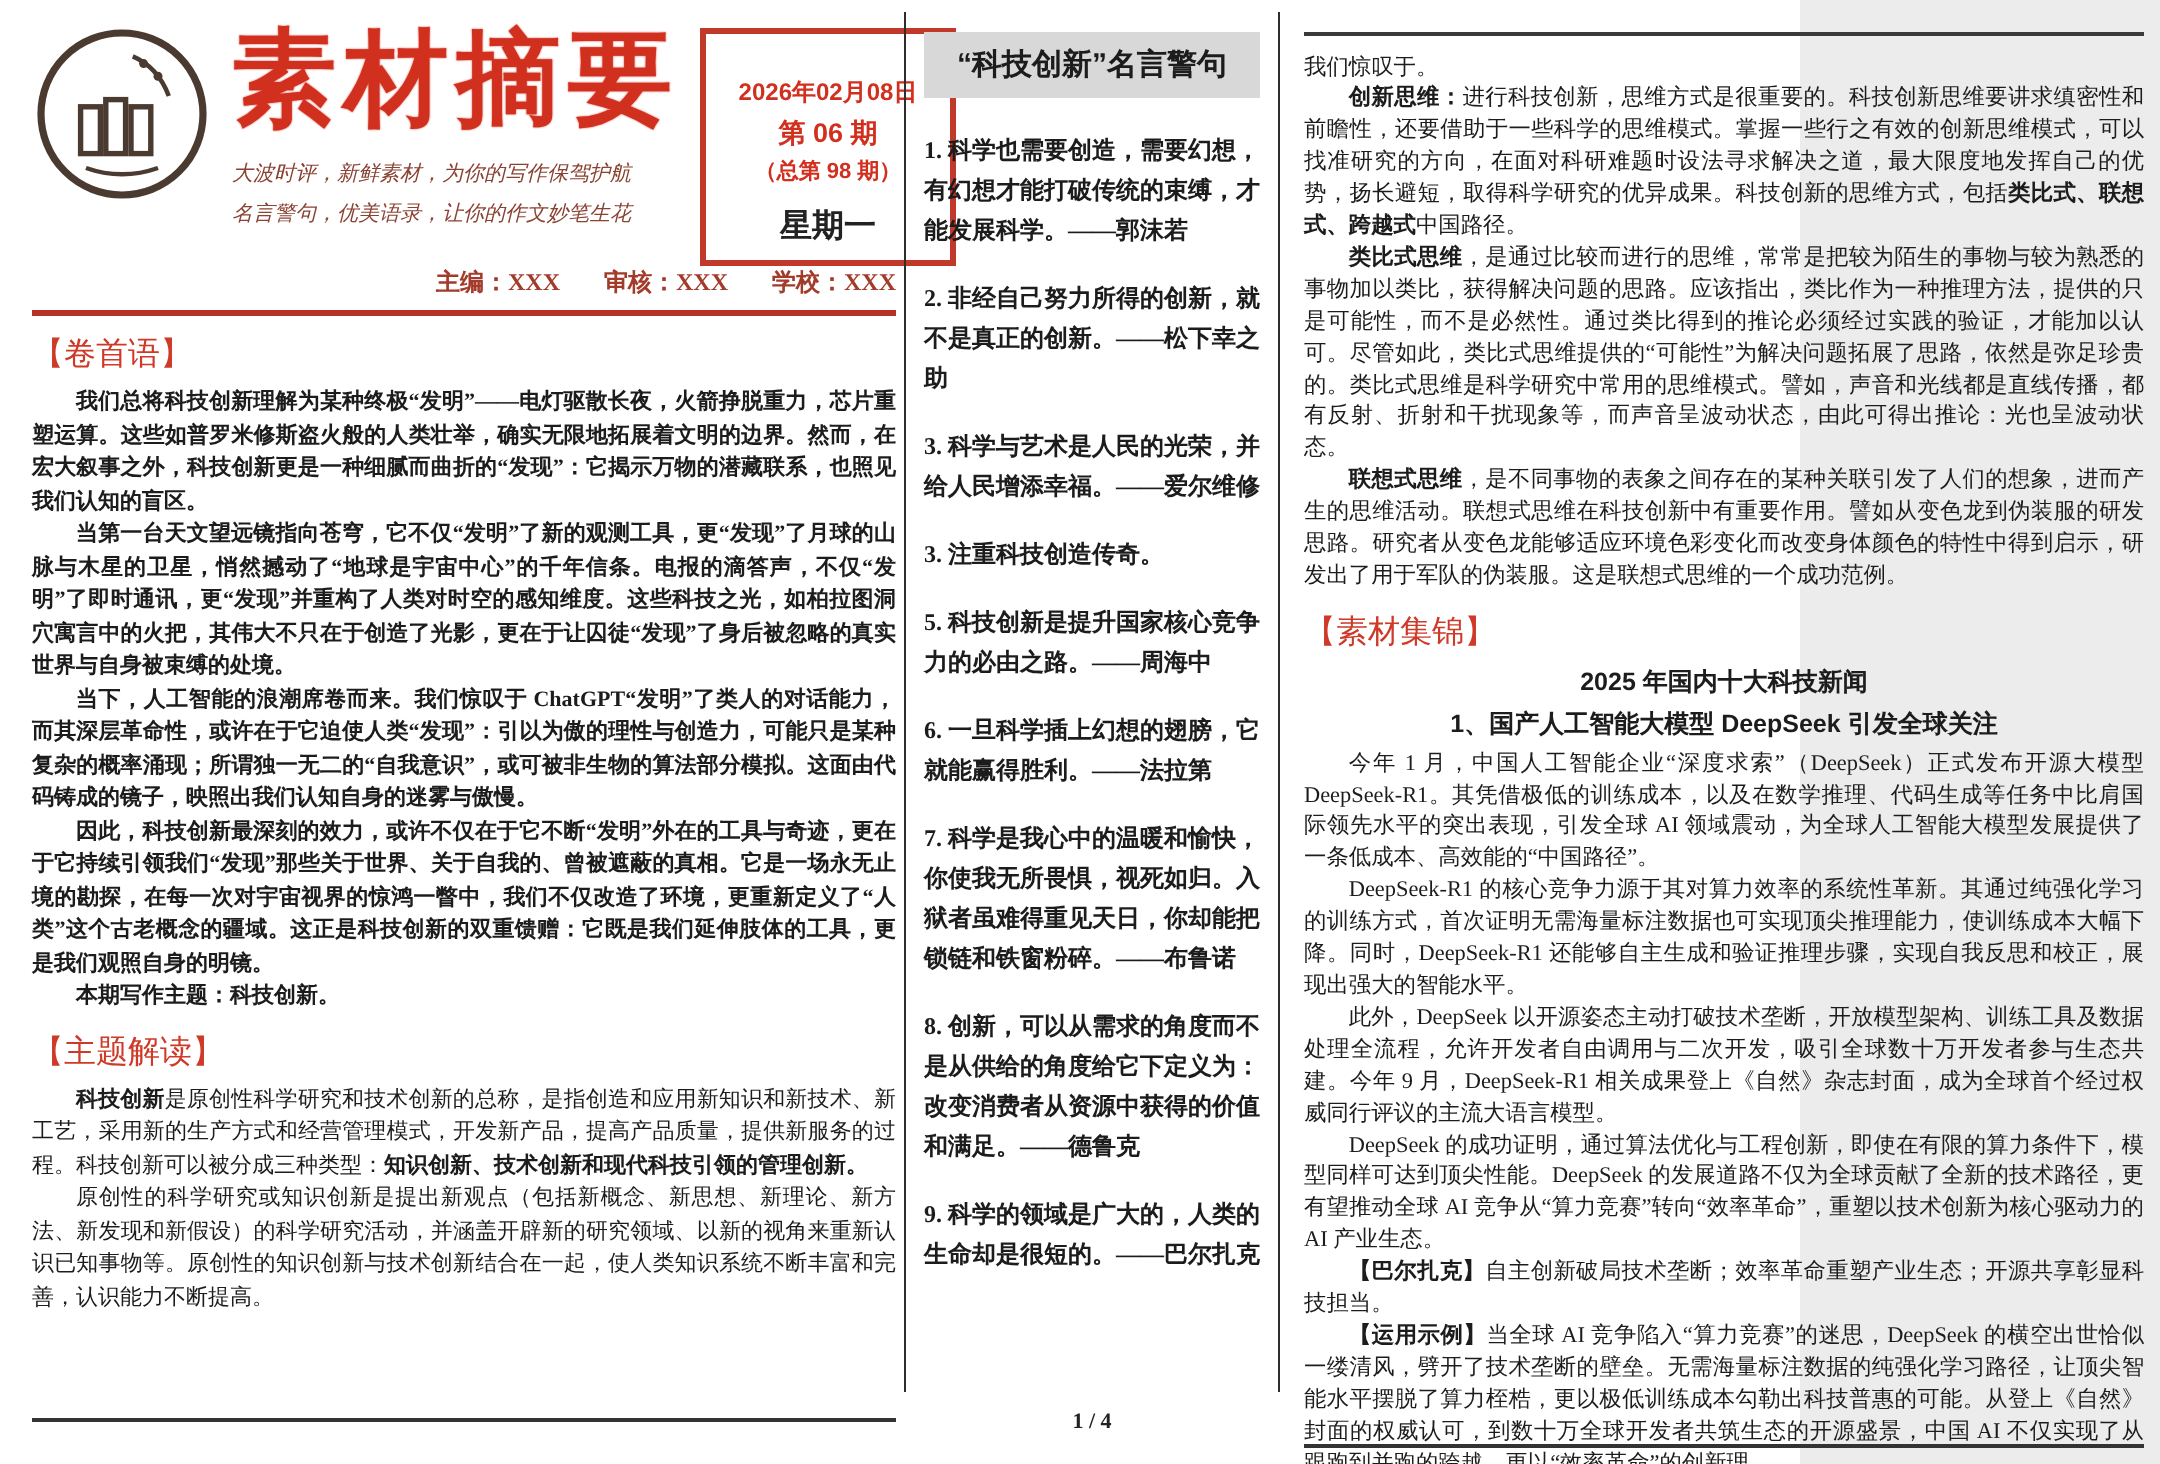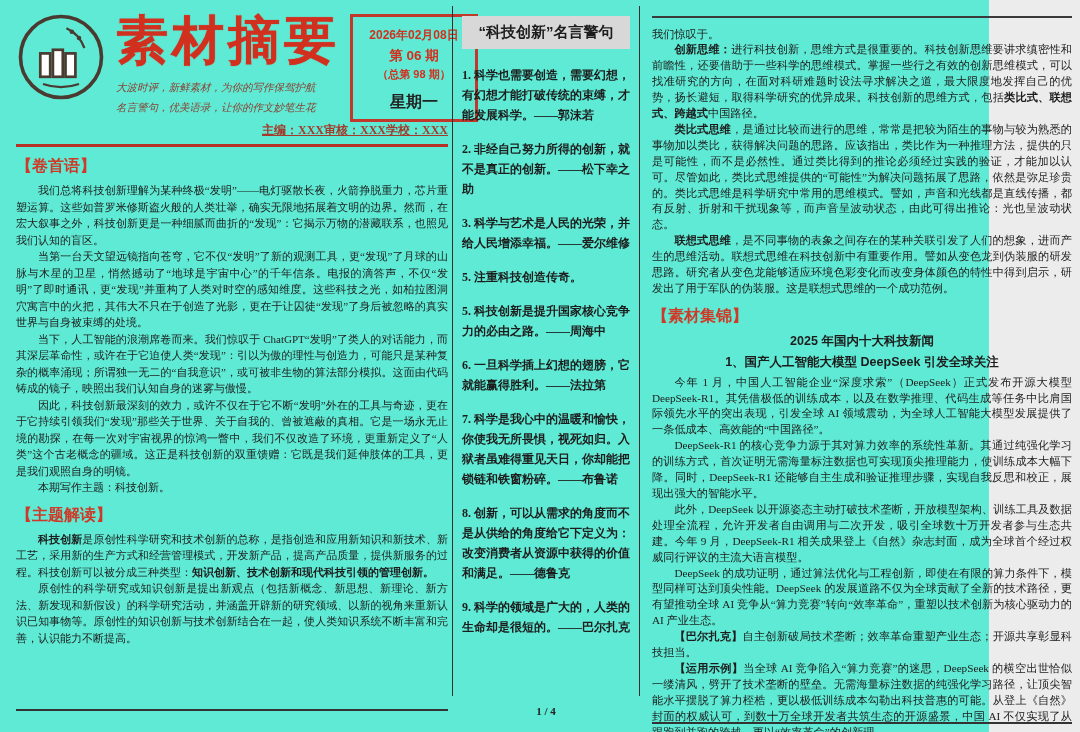--- a/index.html
+++ b/index.html
@@ -1,42 +1,42 @@
 <!DOCTYPE html>
 <html><head>
 <meta charset="utf-8">
 <style>
   html,body{margin:0;padding:0;}
   body{width:1080px;height:732px;overflow:hidden;background:#ececec;
        font-family:"Liberation Serif","DejaVu Serif",serif;color:#1c1c1c;}
-  .page{position:relative;width:989px;height:732px;background:#5eead4;}
+  .page{position:relative;width:900px;height:732px;background:#ffffff;}
 
   
   .col-left{position:absolute;left:16px;top:8px;width:432px;}
   .masthead{display:flex;align-items:flex-start;}
   .logo-wrap{width:90px;height:90px;flex:0 0 auto;margin-top:4px;}
   .title-block{flex:1;padding:2px 4px 0 10px;}
   .masthead-title{font-size:52px;font-weight:bold;color:#d2301f;letter-spacing:4px;
        line-height:1.15;font-family:"DejaVu Serif","Liberation Serif",serif;
        text-shadow:0 0 1px #d2301f;white-space:nowrap;}
   .taglines{margin-top:8px;font-size:10.5px;color:#8a4233;line-height:1.9;font-style:italic;}
-  .date-box{flex:0 0 auto;border:3px solid #c0392b;padding:10px 6px 6px;margin:6px 0 0 6px;
+  .date-box{flex:0 0 auto;border:3px solid #c0392b;padding:21px 6px 6px;margin:6px 0 0 6px;
        width:110px;text-align:center;color:#d2301f;font-weight:bold;
        font-family:"Liberation Sans","DejaVu Sans",sans-serif;}
   .date-line{font-size:12px;}
   .issue-line{font-size:13.5px;margin-top:3px;}
   .total-line{font-size:11px;margin-top:2px;}
   .weekday-line{font-size:16px;margin-top:10px;color:#222;}
-  .credits{display:flex;justify-content:flex-end;font-size:12px;color:#a33b2b;
-       margin-top:0;font-weight:bold;text-decoration:underline;}
+  .credits{display:flex;justify-content:flex-end;gap:22px;font-size:12px;color:#a33b2b;
+       margin-top:0;font-weight:bold;}
   .red-rule{height:3px;background:#b63226;margin-top:5px;}
-  .section-title{color:#cf3a28;font-weight:bold;font-size:16px;margin:9px 0 5px;
+  .section-title{color:#cf3a28;font-weight:normal;font-size:16px;margin:9px 0 5px;
        font-family:"Liberation Sans","DejaVu Sans",sans-serif;}
   .para{font-size:11px;line-height:16.5px;text-indent:2em;text-align:justify;margin:0;}
-  .para.heavy{font-weight:normal;}
+  .para.heavy{font-weight:bold;}
   .lead{font-weight:bold;}
 
   
   .col-mid{position:absolute;left:452px;top:6px;width:188px;height:690px;box-sizing:border-box;
        border-left:1.5px solid #2e2e2e;border-right:1.5px solid #2e2e2e;padding:10px 9px 0;}
   .quotes-title{background:#d8d8d8;font-weight:bold;font-size:15px;text-align:center;
        padding:7px 2px;margin-bottom:16px;font-family:"Liberation Sans","DejaVu Sans",sans-serif;}
   .quote{font-weight:bold;font-size:12px;line-height:20px;margin:0 0 14px;text-align:justify;}
   .page-num{position:absolute;left:452px;top:705px;width:188px;text-align:center;
        font-size:11px;font-weight:bold;color:#222;}
@@ -103,21 +103,21 @@
     <p class="para"><span class="lead">科技创新</span><span>是原创性科学研究和技术创新的总称，是指创造和应用新知识和新技术、新工艺，采用新的生产方式和经营管理模式，开发新产品，提高产品质量，提供新服务的过程。科技创新可以被分成三种类型：</span><span class="lead">知识创新、技术创新和现代科技引领的管理创新。</span></p>
     <p class="para">原创性的科学研究或知识创新是提出新观点（包括新概念、新思想、新理论、新方法、新发现和新假设）的科学研究活动，并涵盖开辟新的研究领域、以新的视角来重新认识已知事物等。原创性的知识创新与技术创新结合在一起，使人类知识系统不断丰富和完善，认识能力不断提高。</p>
   </div>
   <div class="bottom-rule-left"></div>
 
   <div class="col-mid">
     <div class="quotes-title">“科技创新”名言警句</div>
     <p class="quote">1. 科学也需要创造，需要幻想，有幻想才能打破传统的束缚，才能发展科学。——郭沫若</p>
     <p class="quote">2. 非经自己努力所得的创新，就不是真正的创新。——松下幸之助</p>
     <p class="quote">3. 科学与艺术是人民的光荣，并给人民增添幸福。——爱尔维修</p>
-    <p class="quote">5. 注重科技创造传奇。</p>
+    <p class="quote">3. 注重科技创造传奇。</p>
     <p class="quote">5. 科技创新是提升国家核心竞争力的必由之路。——周海中</p>
     <p class="quote">6. 一旦科学插上幻想的翅膀，它就能赢得胜利。——法拉第</p>
     <p class="quote">7. 科学是我心中的温暖和愉快，你使我无所畏惧，视死如归。入狱者虽难得重见天日，你却能把锁链和铁窗粉碎。——布鲁诺</p>
     <p class="quote">8. 创新，可以从需求的角度而不是从供给的角度给它下定义为：改变消费者从资源中获得的价值和满足。——德鲁克</p>
     <p class="quote">9. 科学的领域是广大的，人类的生命却是很短的。——巴尔扎克</p>
   </div>
   <div class="page-num">1 / 4</div>
 
   <div class="col-right">
     <div class="top-rule"></div>

